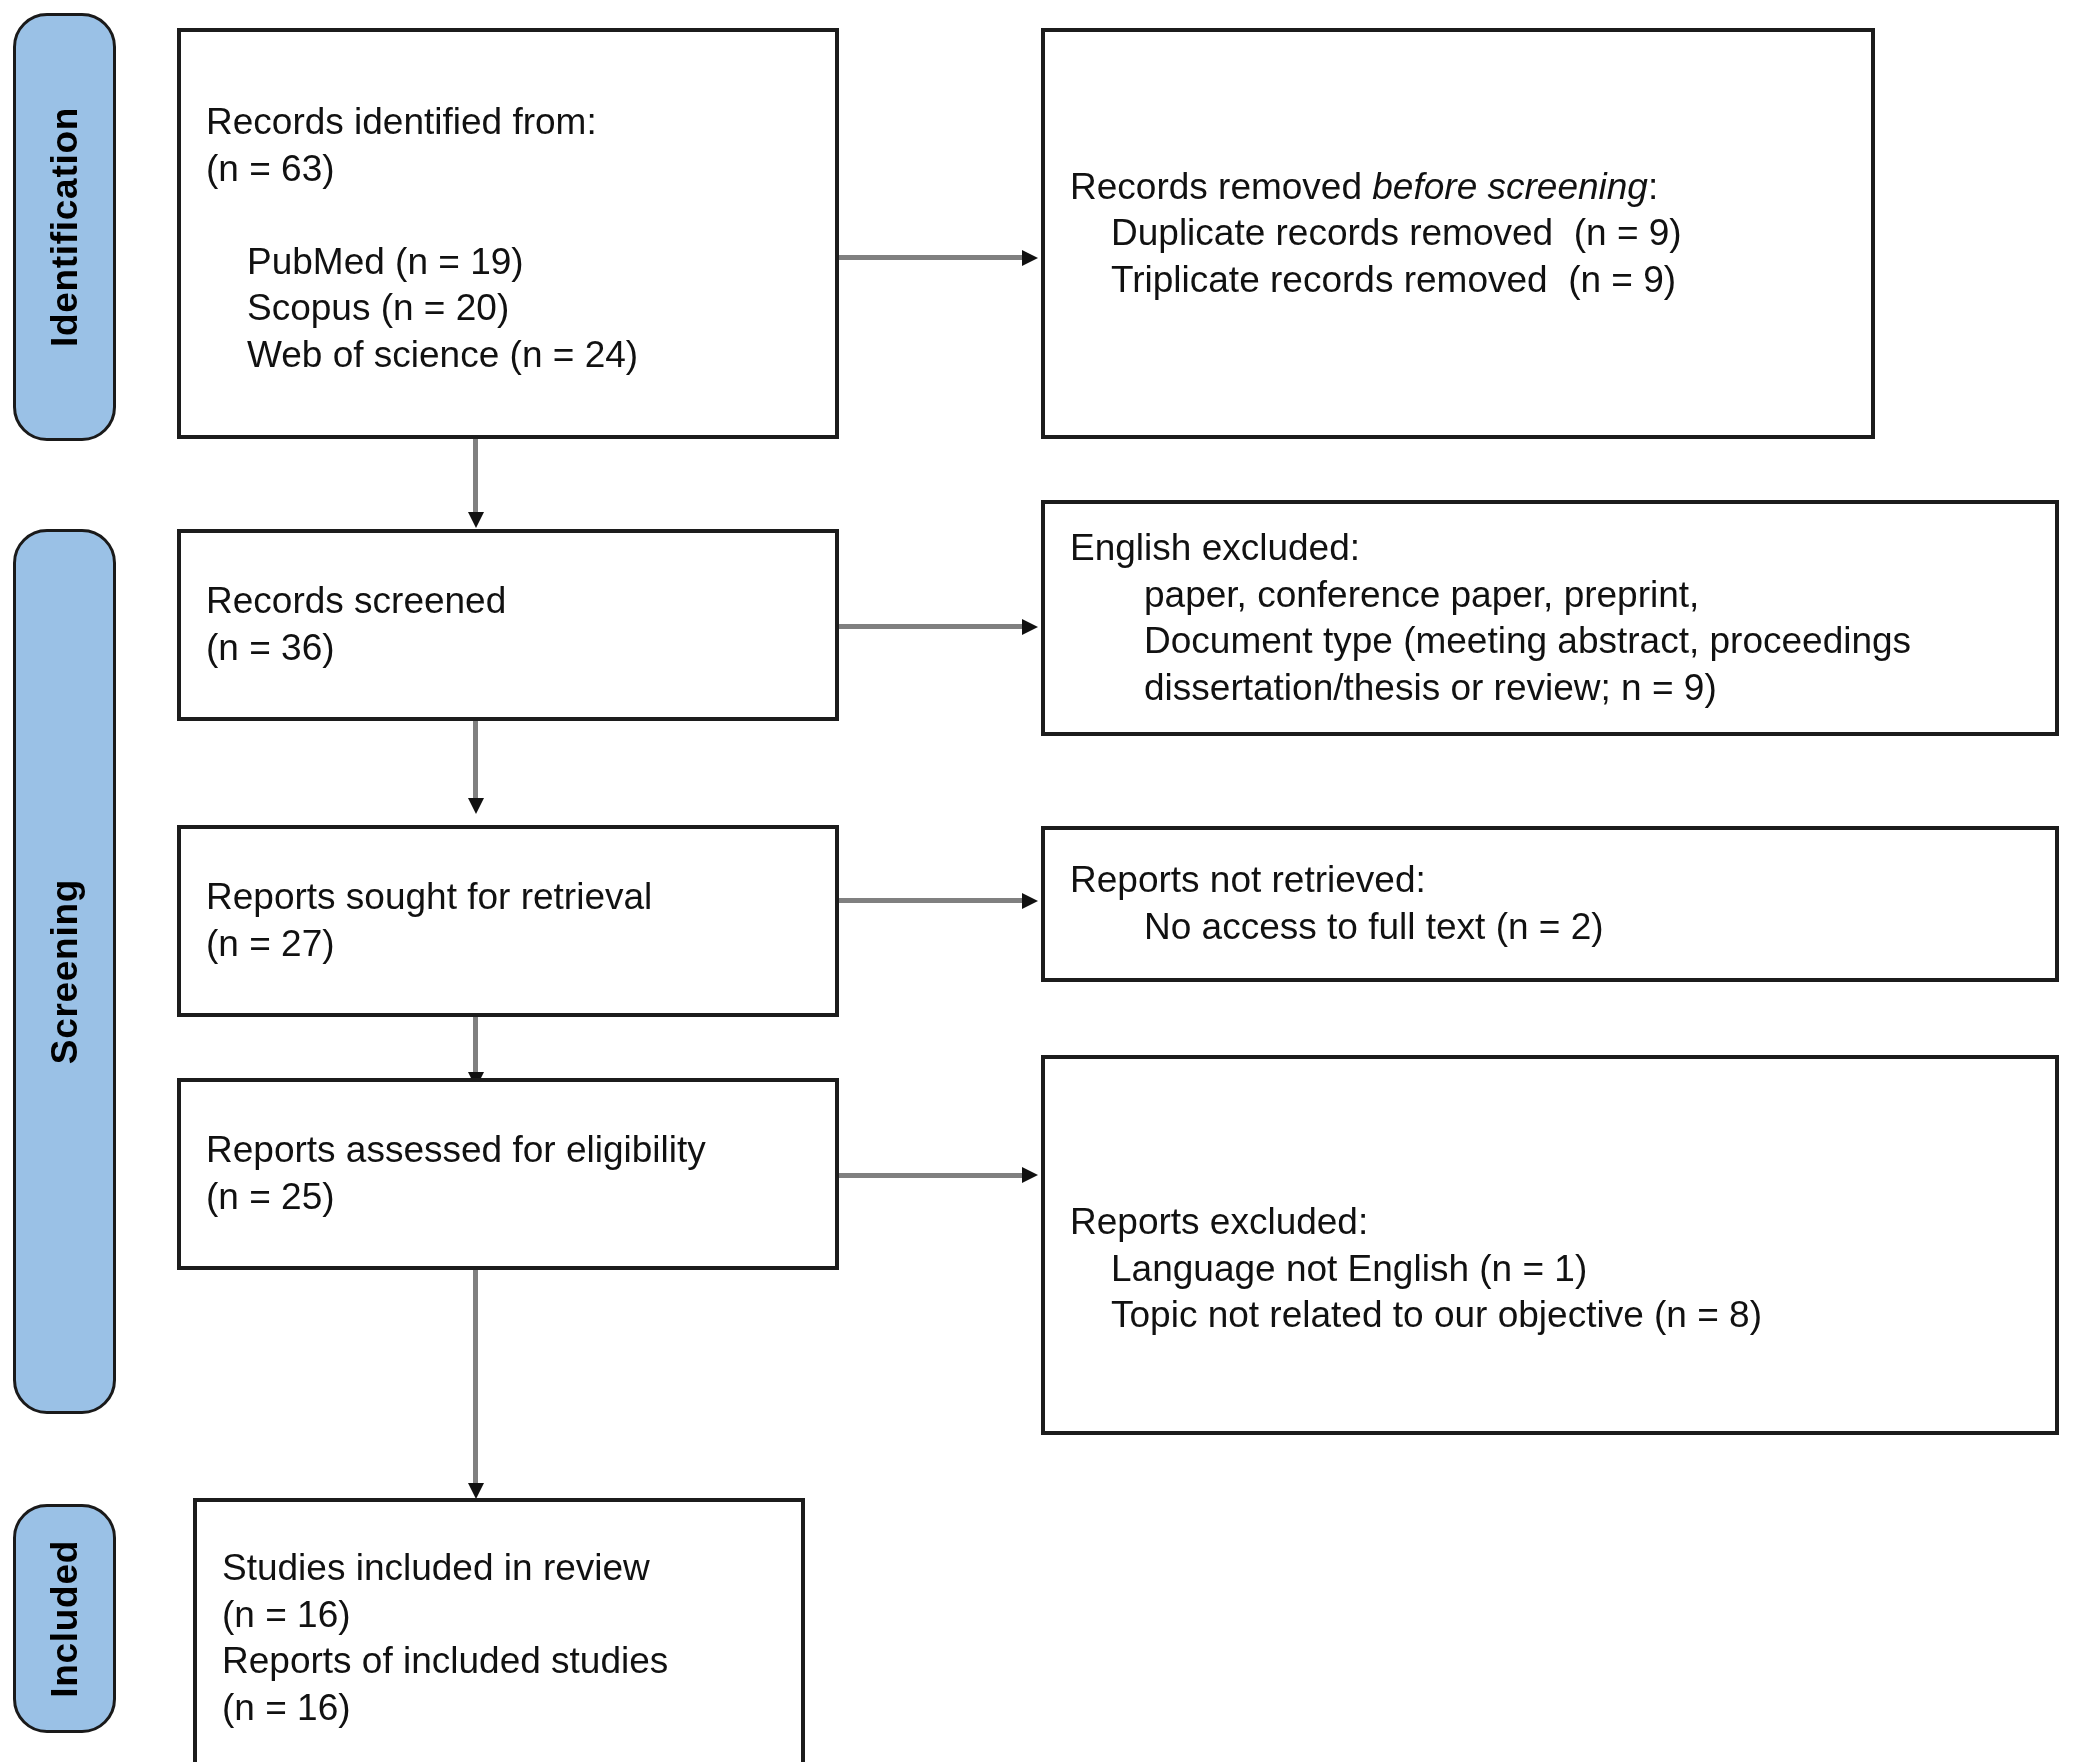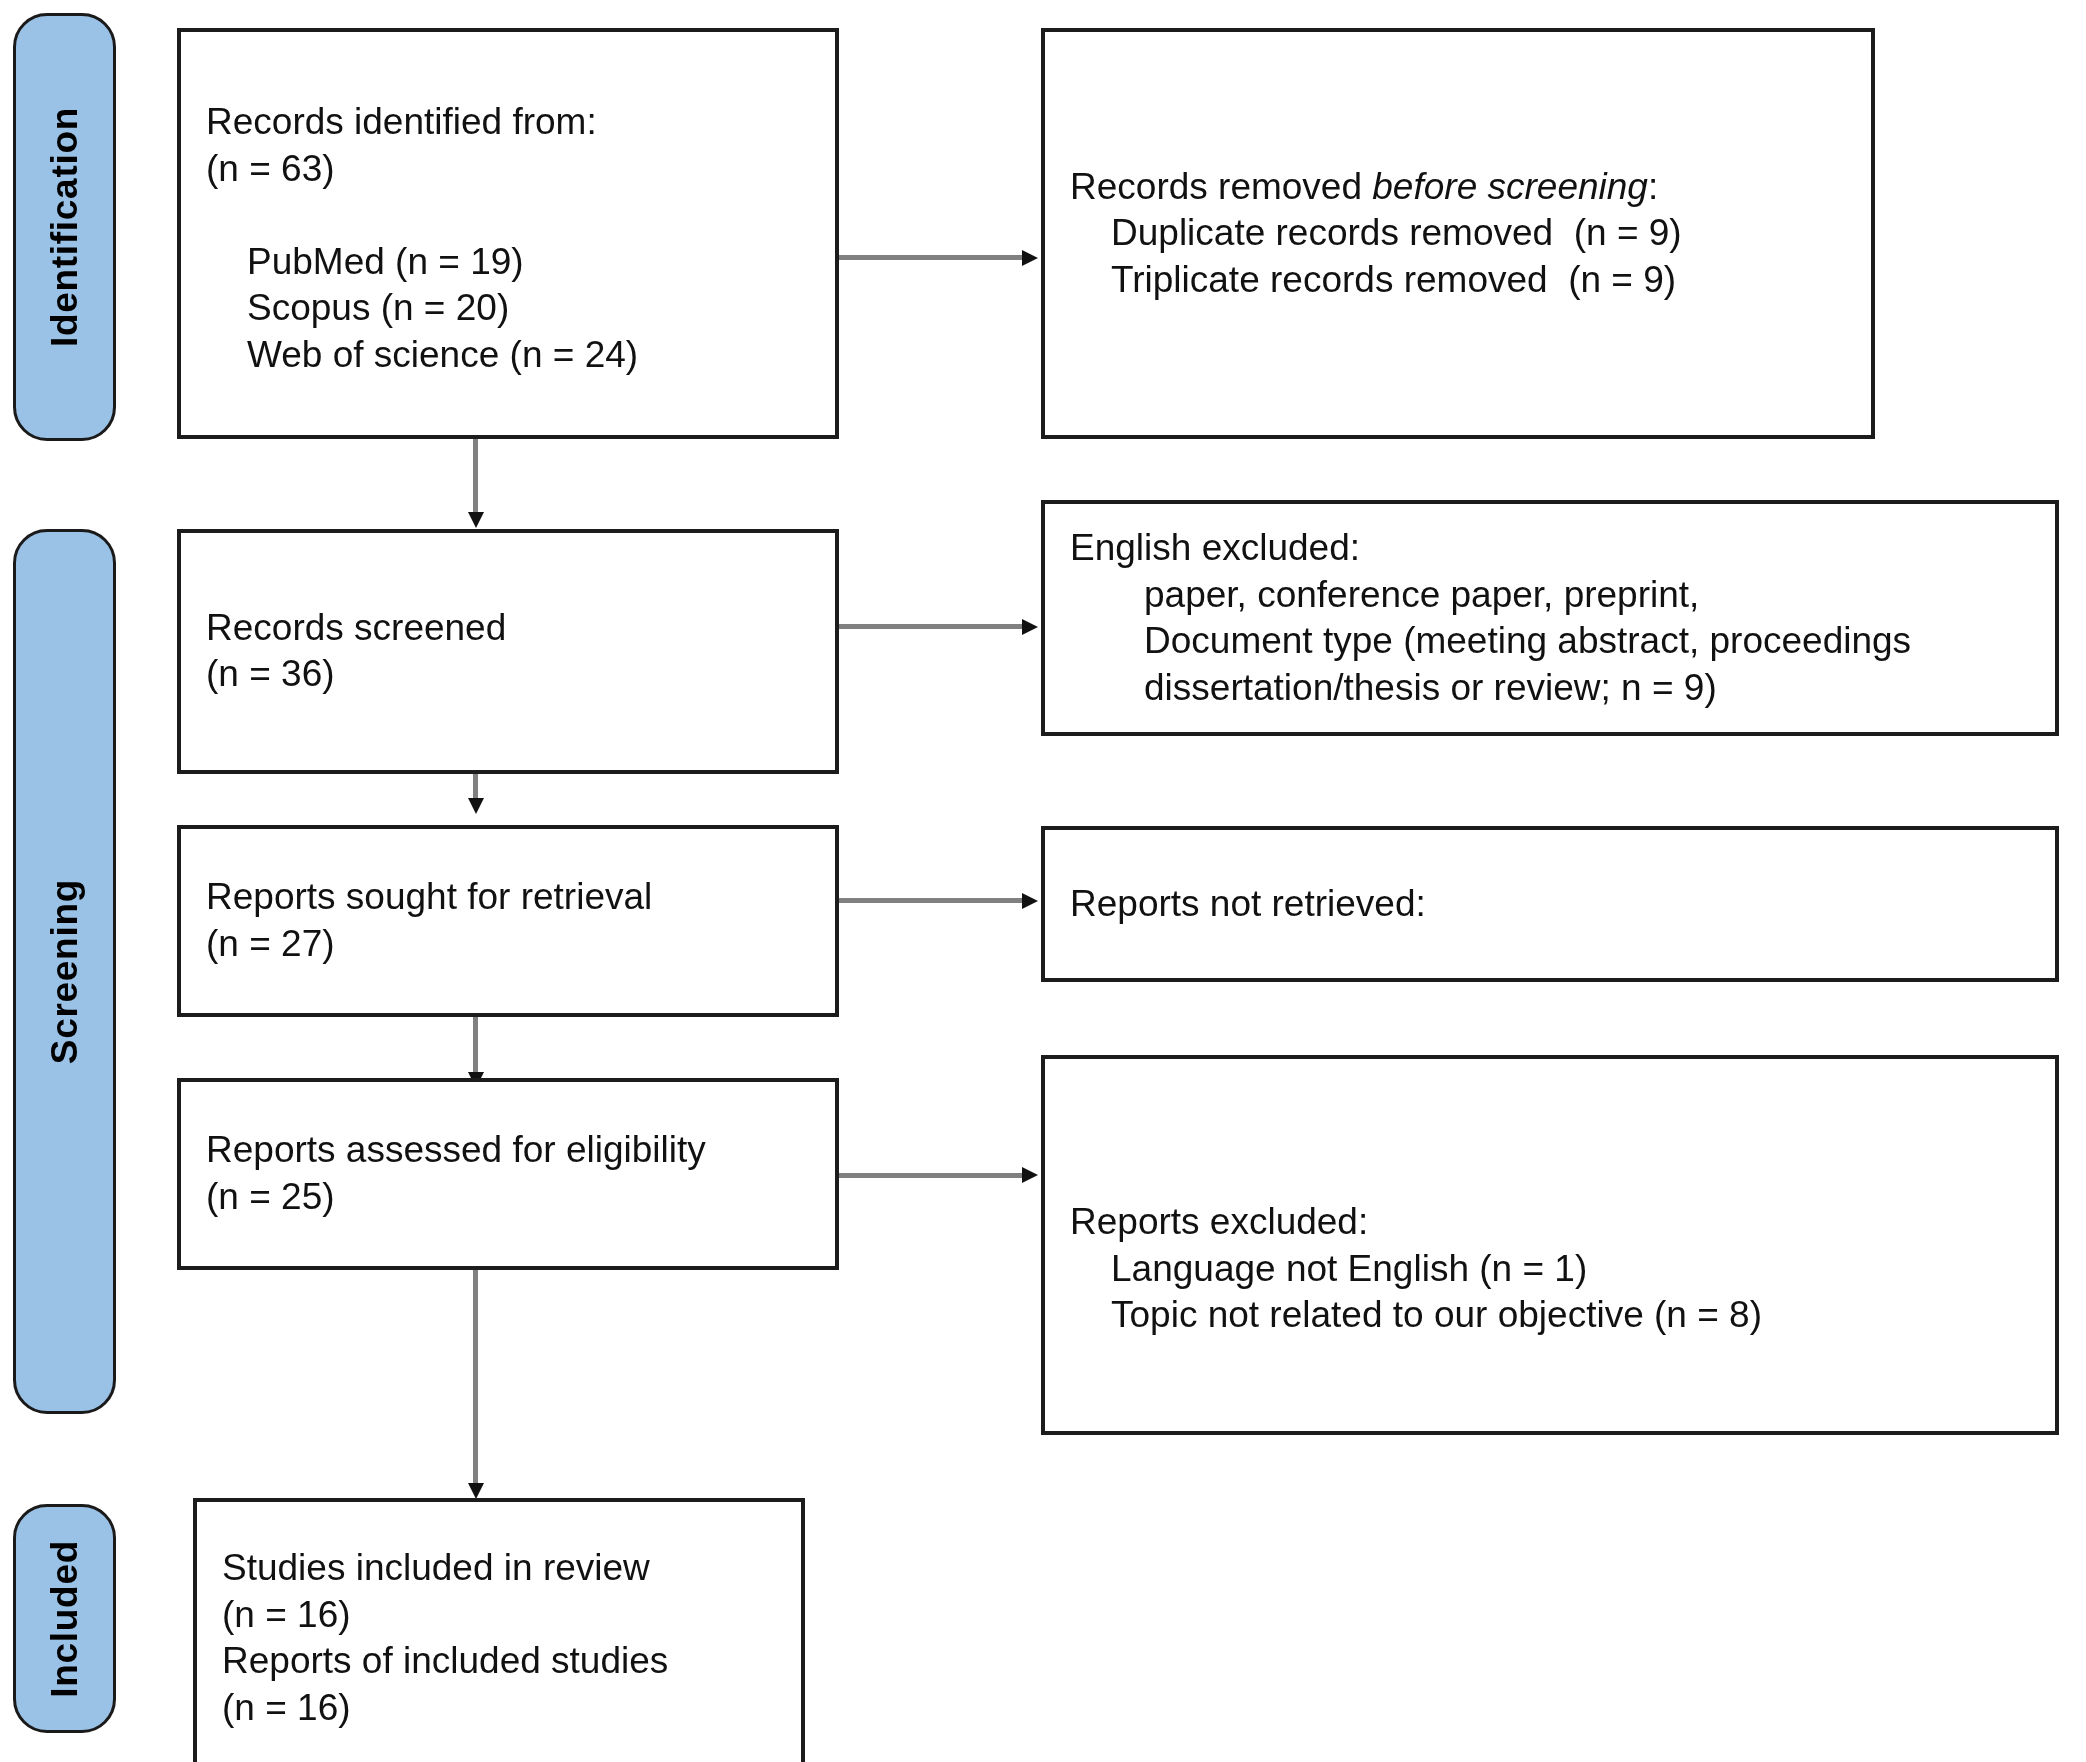--- a/index.html
+++ b/index.html
@@ -141,21 +141,21 @@
   </div>
 
   <div class="box" style="left:1041px; top:28px; width:834px; height:411px;">
     <div class="box-inner mid">
       <div class="line"><span>Records removed </span><span class="ital">before screening</span><span>:</span></div>
       <div class="line indent1">Duplicate records removed  (n = 9)</div>
       <div class="line indent1">Triplicate records removed  (n = 9)</div>
     </div>
   </div>
 
-  <div class="box" style="left:177px; top:529px; width:662px; height:245px;padding-left:16px;">
+  <div class="box" style="left:177px; top:529px; width:662px; height:192px;padding-left:16px;">
     <div class="box-inner mid">
       <div class="line">Records screened</div>
       <div class="line">(n = 36)</div>
     </div>
   </div>
 
   <div class="box" style="left:1041px; top:500px; width:1018px; height:236px;">
     <div class="box-inner mid">
       <div class="line">English excluded:</div>
       <div class="line indent2">paper, conference paper, preprint,</div>
@@ -167,20 +167,21 @@
   <div class="box" style="left:177px; top:825px; width:662px; height:192px;">
     <div class="box-inner mid">
       <div class="line">Reports sought for retrieval</div>
       <div class="line">(n = 27)</div>
     </div>
   </div>
 
   <div class="box" style="left:1041px; top:826px; width:1018px; height:156px;">
     <div class="box-inner mid">
       <div class="line">Reports not retrieved:</div>
+      <div class="line indent2">No access to full text (n = 2)</div>
     </div>
   </div>
 
   <div class="box" style="left:177px; top:1078px; width:662px; height:192px;">
     <div class="box-inner mid">
       <div class="line">Reports assessed for eligibility</div>
       <div class="line">(n = 25)</div>
     </div>
   </div>
 

